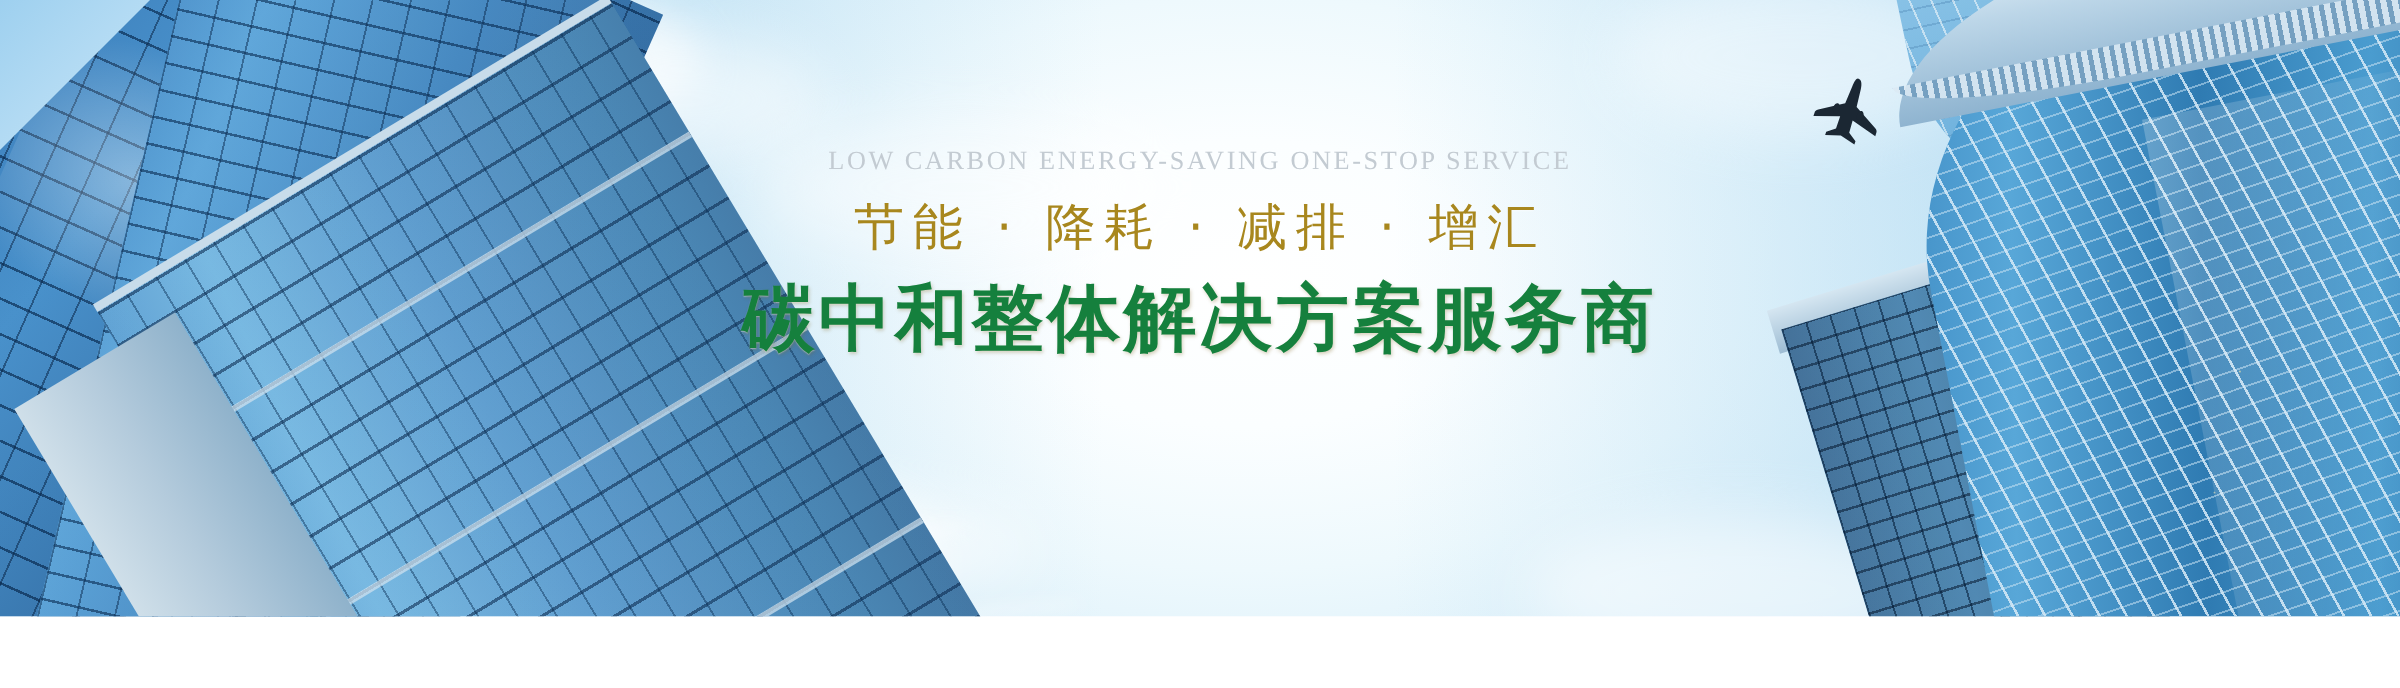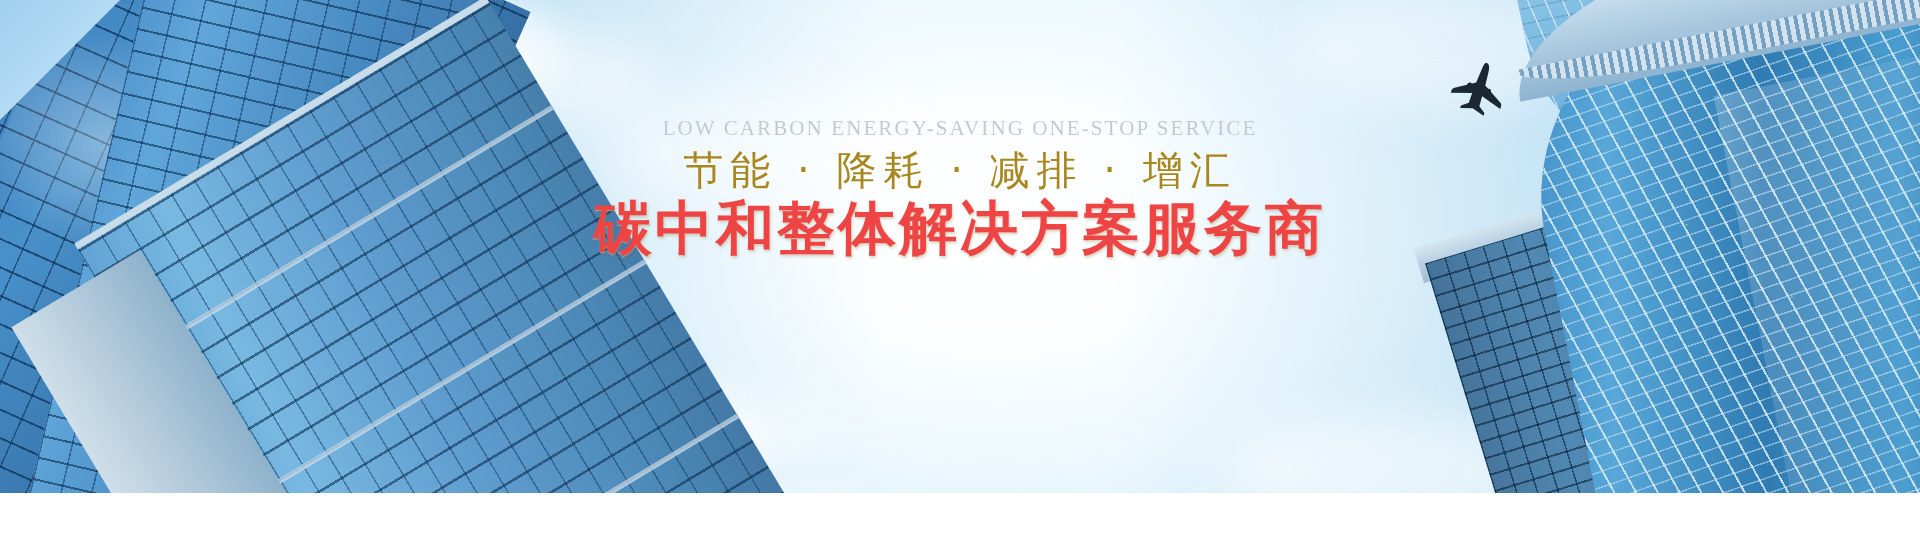--- a/index.html
+++ b/index.html
@@ -157,29 +157,30 @@
     transform:rotate(18deg);}
 
   
   #text-block{position:absolute;left:0;right:0;top:118px;text-align:center;z-index:6;}
   #eng-tagline{
     font-family:"Liberation Serif","DejaVu Serif",serif;
     font-size:21px;letter-spacing:2.1px;color:#c3cbd2;
     line-height:1;white-space:nowrap;font-weight:400;
   }
   #sub-headline{
-    margin-top:8px;
+    margin-top:20px;
     font-family:"DejaVu Sans","Liberation Sans",sans-serif;
     font-size:40px;letter-spacing:7px;color:#a8871e;
     line-height:1.18;white-space:nowrap;font-weight:400;
     text-shadow:0 1px 2px rgba(255,255,255,.55);
   }
   #main-headline{
+    margin-top:14px;
     font-family:"DejaVu Sans","Liberation Sans",sans-serif;
-    font-size:58px;letter-spacing:3px;color:#ef4444;
+    font-size:58px;letter-spacing:3px;color:#15803d;
     line-height:1.18;white-space:nowrap;font-weight:700;
     text-shadow:1px 2px 3px rgba(120,95,20,.28),0 1px 1px rgba(255,255,255,.5);
   }
 </style>
 </head>
 <body>
 
 <div id="banner">
 
   <div class="sky"></div>

